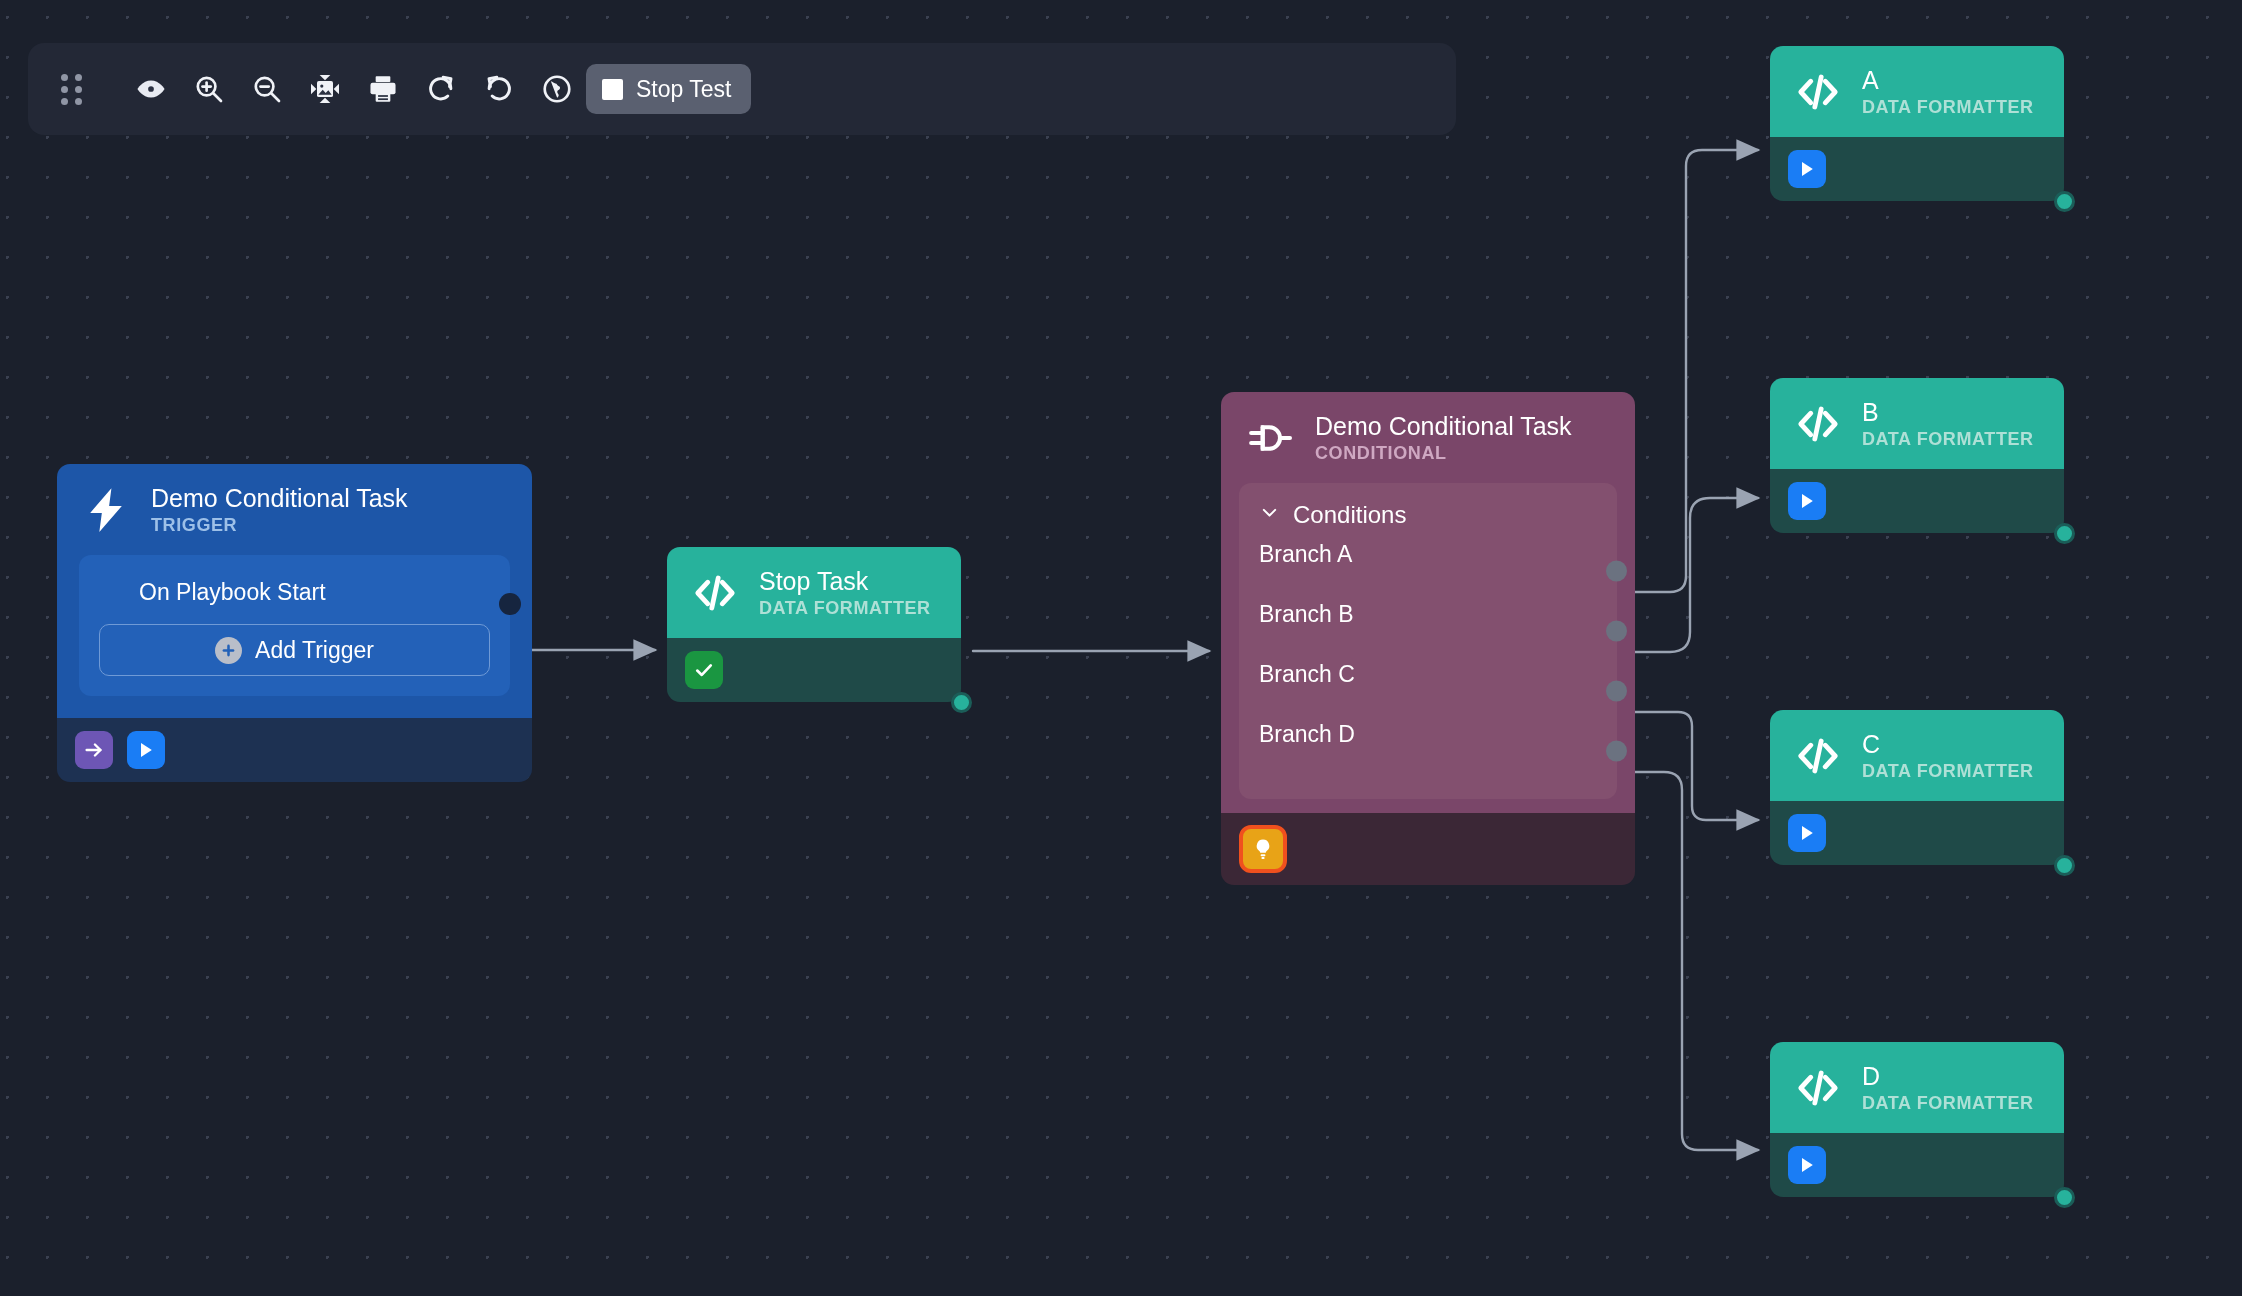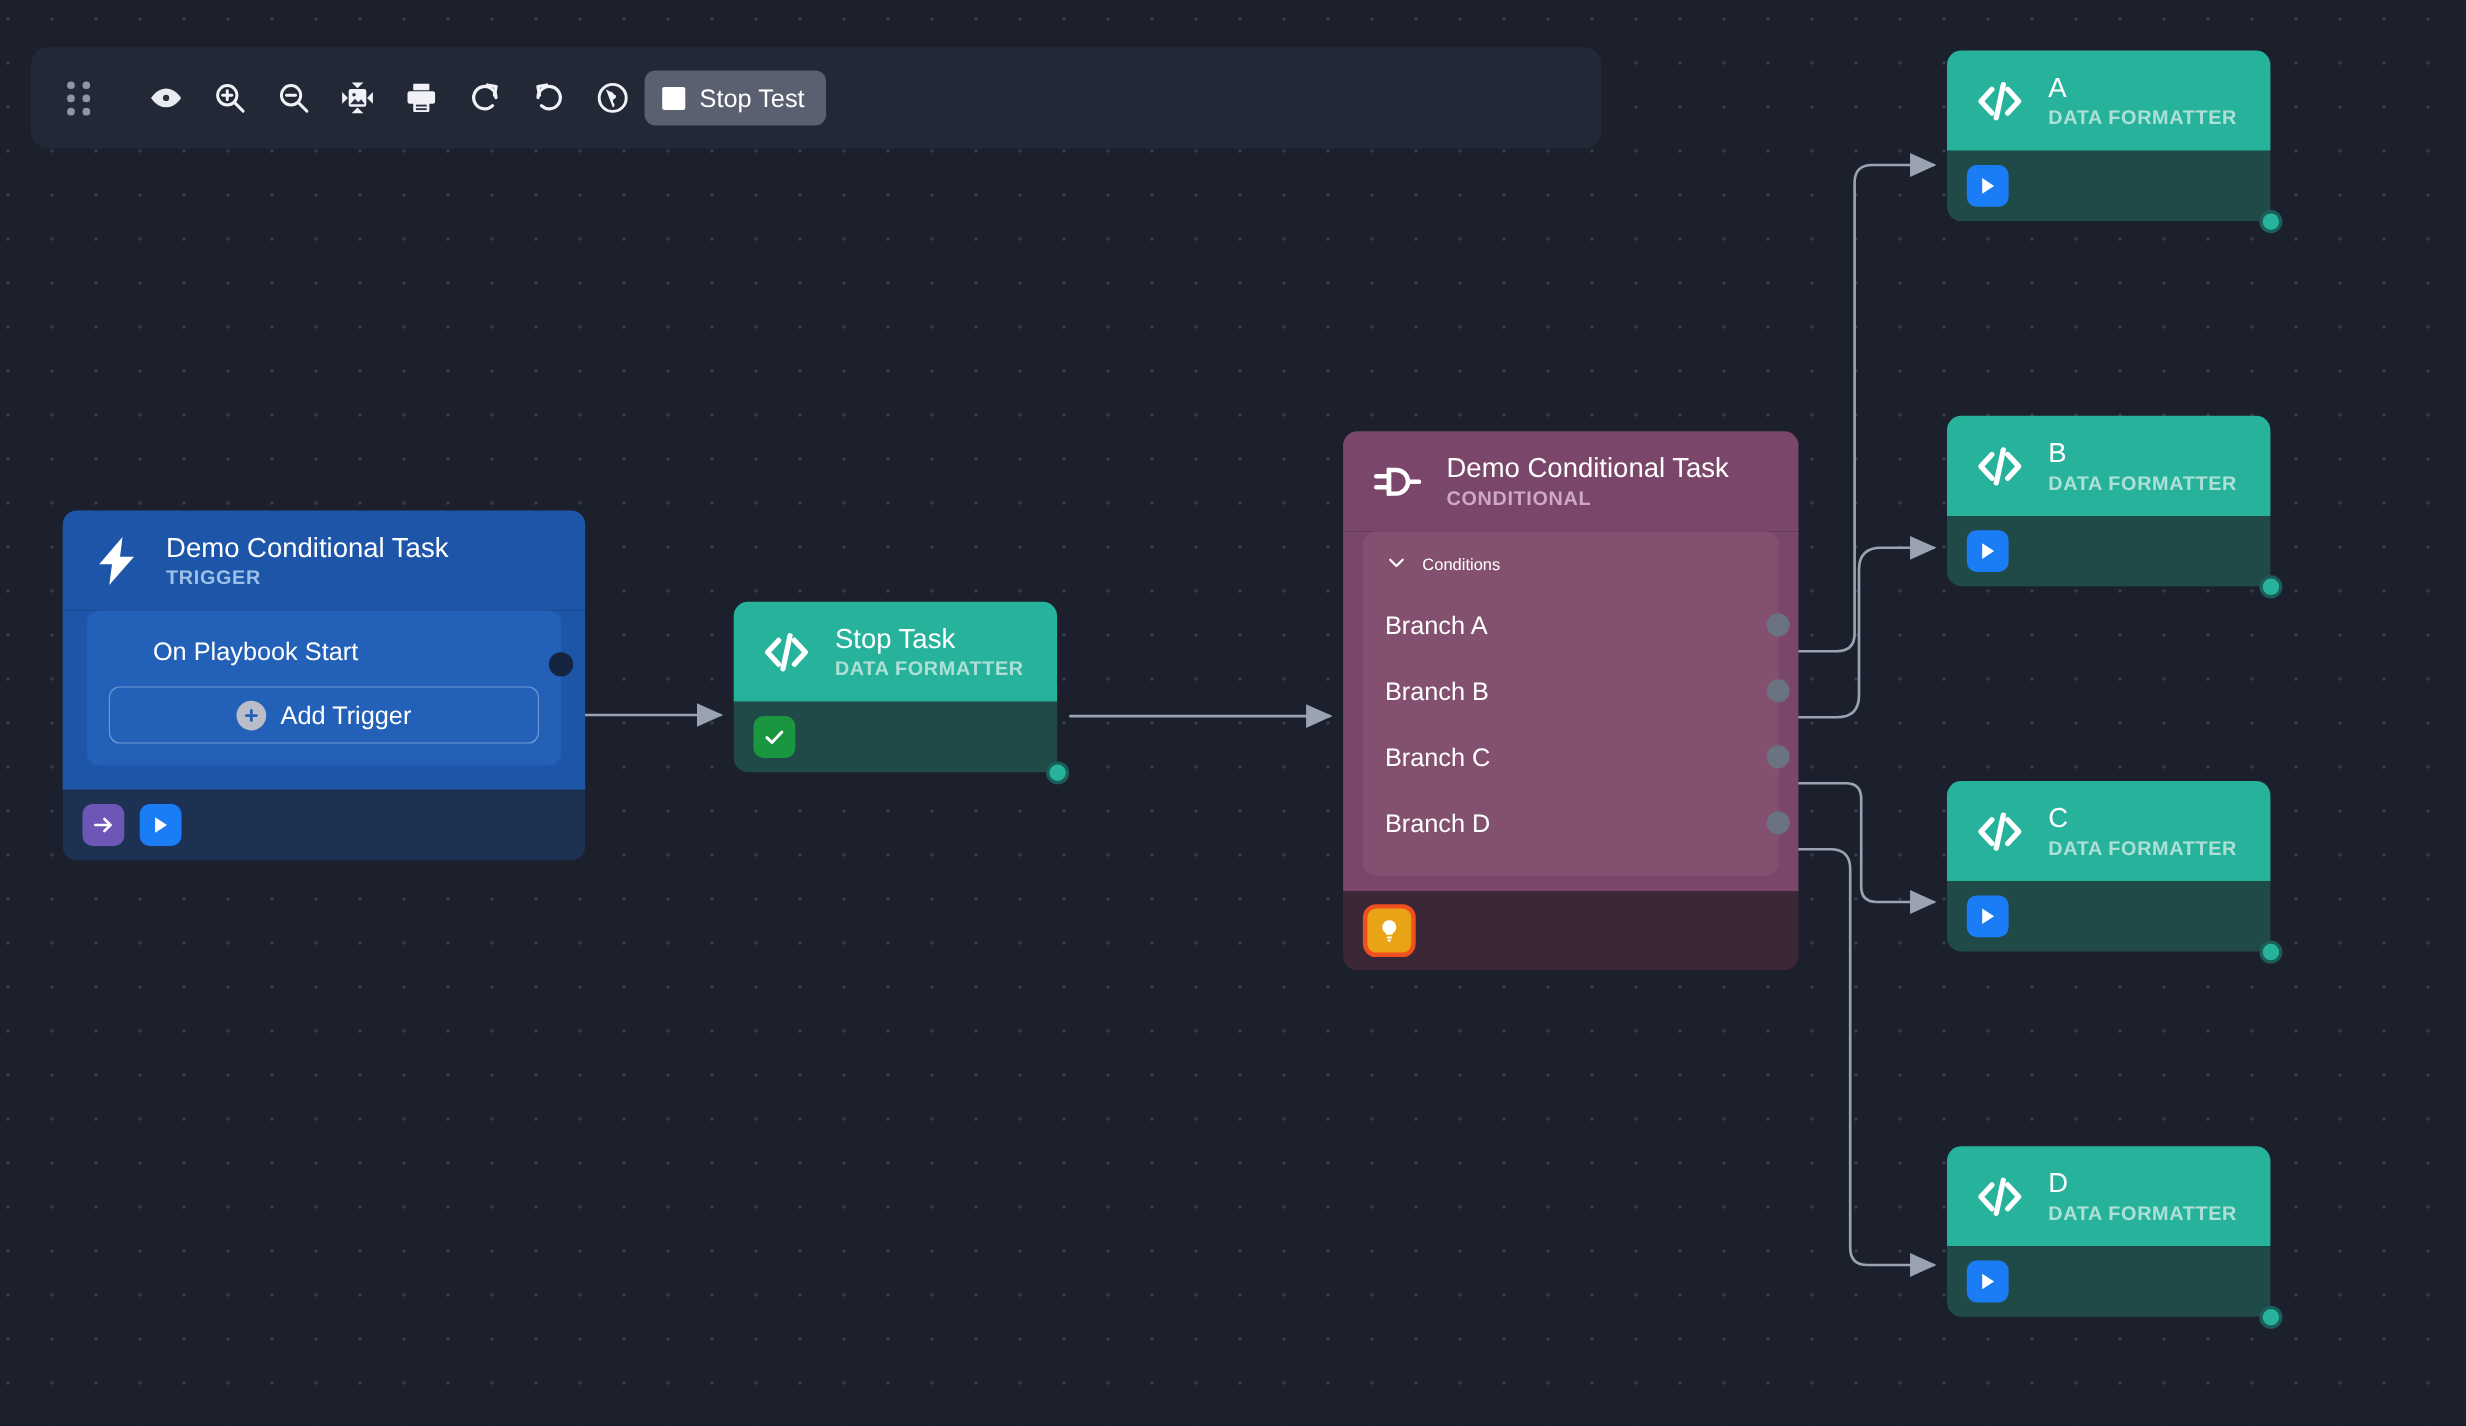--- a/index.html
+++ b/index.html
@@ -249,29 +249,28 @@
     background: #83506f;
     border-radius: 12px;
     padding: 14px 0 18px;
     position: relative;
   }
   .cond-header {
     display: flex;
     align-items: center;
     gap: 13px;
     padding: 4px 20px 12px;
-    font-size: 15px;
+    font-size: 24px;
     color: #ffffff;
     cursor: pointer;
   }
   .branch-row {
     position: relative;
     height: 60px;
     display: flex;
-    align-items: center;
     padding: 0 20px;
     font-size: 23px;
     color: #ffffff;
     cursor: pointer;
   }
   .port-gray {
     width: 21px; height: 21px;
     background: #6b7280;
     right: -10px;
     top: 50%;

